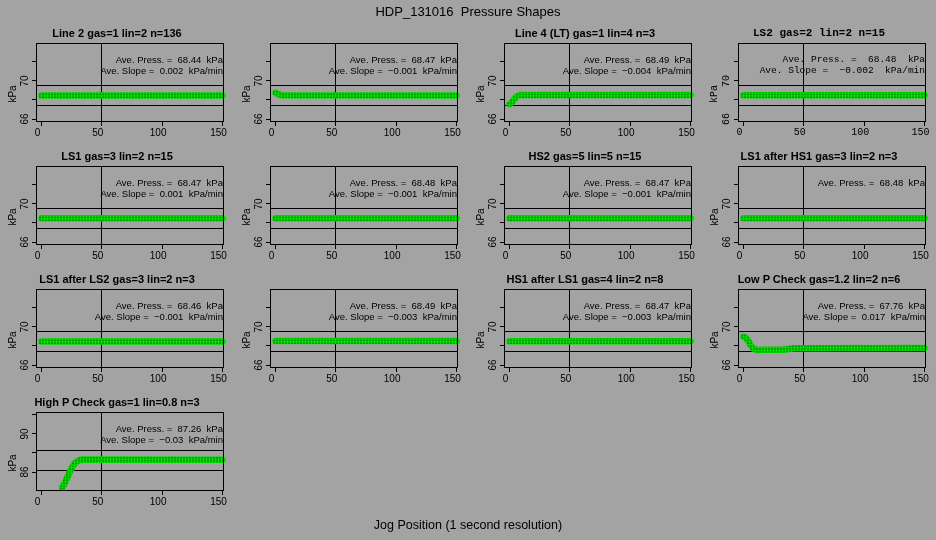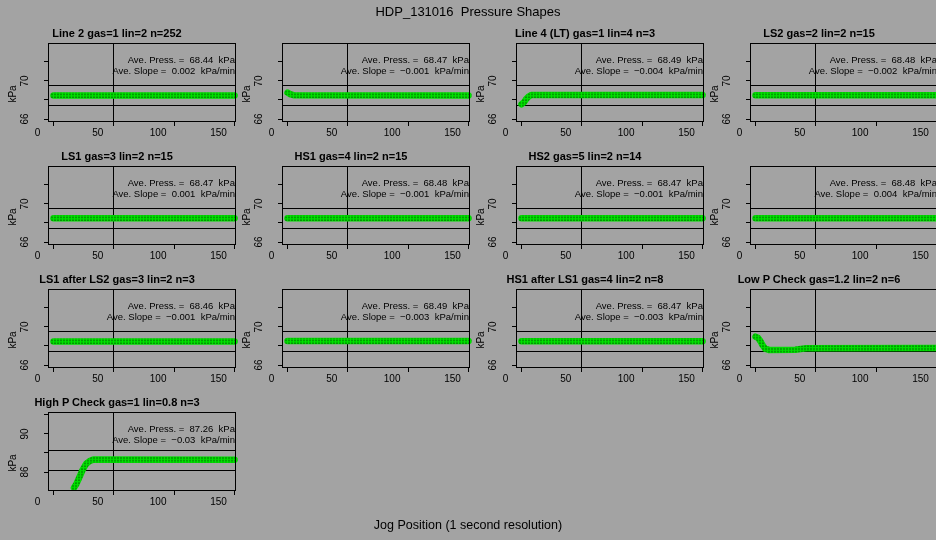--- a/index.html
+++ b/index.html
@@ -6,37 +6,37 @@
   html,body { background:#fff; }
   body { font-family:"Liberation Sans", sans-serif; color:#000; }
   .figure { position:relative; width:936px; height:540px; background:#a3a3a3; overflow:hidden; }
   .main-title { position:absolute; top:4px; left:0; width:100%; text-align:center;
                 font-size:13px; font-weight:normal; white-space:pre; }
   .xlabel-global { position:absolute; top:518px; left:0; width:100%; text-align:center;
                    font-size:12.5px; white-space:pre; }
   .panel { position:absolute; width:234px; height:123px; }
   .p-title { position:absolute; left:10px; top:5px; width:214px; text-align:center;
              font-weight:bold; font-size:11px; white-space:nowrap; }
-  .plot { position:absolute; left:48px; top:21px; width:213px; height:79px; }
+  .plot { position:absolute; left:36px; top:21px; width:213px; height:79px; }
   .plot svg { position:absolute; left:0; top:0; overflow:visible; }
   .annot { position:absolute; left:-40px; top:12px; width:227px; text-align:right;
            font-size:9.5px; line-height:10.5px; white-space:pre; }
   .xt { position:absolute; top:105px; font-size:10px; transform:translateX(-50%); white-space:nowrap; }
   .yl { position:absolute; font-size:10px; white-space:nowrap;
         transform:translate(-50%,-50%) rotate(-90deg); }
   .kpa { font-size:10px; }
 </style>
 </head>
 <body>
 
 <div class="figure">
   <div class="main-title">HDP_131016  Pressure Shapes</div>
   <div id="panels">
       <div class="panel" style="left: 0px; top: 22px;">
-        <div class="p-title">Line 2 gas=1 lin=2 n=252</div>
+        <div class="p-title">Line 2 gas=1 lin=2 n=136</div>
         <div class="plot">
           <svg width="188" height="79">
             <line x1="0" y1="42.4" x2="188" y2="42.4" stroke="#000000" stroke-width="1" shape-rendering="crispEdges"></line>
             <line x1="0" y1="62.6" x2="188" y2="62.6" stroke="#000000" stroke-width="1" shape-rendering="crispEdges"></line>
             <line x1="65.8" y1="0" x2="65.8" y2="79" stroke="#000000" stroke-width="1" shape-rendering="crispEdges"></line>
             <line x1="5.5" y1="79" x2="5.5" y2="83" stroke="#000000" stroke-width="1" shape-rendering="crispEdges"></line>
             <line x1="65.8" y1="79" x2="65.8" y2="83" stroke="#000000" stroke-width="1" shape-rendering="crispEdges"></line>
             <line x1="126.2" y1="79" x2="126.2" y2="83" stroke="#000000" stroke-width="1" shape-rendering="crispEdges"></line>
             <line x1="186.5" y1="79" x2="186.5" y2="83" stroke="#000000" stroke-width="1" shape-rendering="crispEdges"></line>
             <line x1="-4" y1="76.1" x2="0" y2="76.1" stroke="#000000" stroke-width="1" shape-rendering="crispEdges"></line>
@@ -107,21 +107,21 @@
           <div class="annot"><div>Ave. Press. =  68.49  kPa</div><div>Ave. Slope =  −0.004  kPa/min</div></div>
         </div>
         <div class="xt" style="left: 37.5px;">0</div>
         <div class="xt" style="left: 97.8333px;">50</div>
         <div class="xt" style="left: 158.167px;">100</div>
         <div class="xt" style="left: 218.5px;">150</div>
         <div class="yl" style="left: 24px; top: 58.5732px;">70</div>
         <div class="yl" style="left: 24px; top: 97.1098px;">66</div>
         <div class="yl kpa" style="left: 12px; top: 72px;">kPa</div>
       </div>
-      <div class="panel" style="left: 702px; top: 22px;">
+      <div class="panel" style="left: 702px; top: 22px; font-family: Liberation Mono, monospace;">
         <div class="p-title">LS2 gas=2 lin=2 n=15</div>
         <div class="plot">
           <svg width="188" height="79">
             <line x1="0" y1="42.4" x2="188" y2="42.4" stroke="#000000" stroke-width="1" shape-rendering="crispEdges"></line>
             <line x1="0" y1="62.6" x2="188" y2="62.6" stroke="#000000" stroke-width="1" shape-rendering="crispEdges"></line>
             <line x1="65.8" y1="0" x2="65.8" y2="79" stroke="#000000" stroke-width="1" shape-rendering="crispEdges"></line>
             <line x1="5.5" y1="79" x2="5.5" y2="83" stroke="#000000" stroke-width="1" shape-rendering="crispEdges"></line>
             <line x1="65.8" y1="79" x2="65.8" y2="83" stroke="#000000" stroke-width="1" shape-rendering="crispEdges"></line>
             <line x1="126.2" y1="79" x2="126.2" y2="83" stroke="#000000" stroke-width="1" shape-rendering="crispEdges"></line>
             <line x1="186.5" y1="79" x2="186.5" y2="83" stroke="#000000" stroke-width="1" shape-rendering="crispEdges"></line>
@@ -166,21 +166,20 @@
         </div>
         <div class="xt" style="left: 37.5px;">0</div>
         <div class="xt" style="left: 97.8333px;">50</div>
         <div class="xt" style="left: 158.167px;">100</div>
         <div class="xt" style="left: 218.5px;">150</div>
         <div class="yl" style="left: 24px; top: 58.5732px;">70</div>
         <div class="yl" style="left: 24px; top: 97.1098px;">66</div>
         <div class="yl kpa" style="left: 12px; top: 72px;">kPa</div>
       </div>
       <div class="panel" style="left: 234px; top: 145px;">
-        <div class="p-title">HS1 gas=4 lin=2 n=15</div>
         <div class="plot">
           <svg width="188" height="79">
             <line x1="0" y1="42.4" x2="188" y2="42.4" stroke="#000000" stroke-width="1" shape-rendering="crispEdges"></line>
             <line x1="0" y1="62.6" x2="188" y2="62.6" stroke="#000000" stroke-width="1" shape-rendering="crispEdges"></line>
             <line x1="65.8" y1="0" x2="65.8" y2="79" stroke="#000000" stroke-width="1" shape-rendering="crispEdges"></line>
             <line x1="5.5" y1="79" x2="5.5" y2="83" stroke="#000000" stroke-width="1" shape-rendering="crispEdges"></line>
             <line x1="65.8" y1="79" x2="65.8" y2="83" stroke="#000000" stroke-width="1" shape-rendering="crispEdges"></line>
             <line x1="126.2" y1="79" x2="126.2" y2="83" stroke="#000000" stroke-width="1" shape-rendering="crispEdges"></line>
             <line x1="186.5" y1="79" x2="186.5" y2="83" stroke="#000000" stroke-width="1" shape-rendering="crispEdges"></line>
             <line x1="-4" y1="76.1" x2="0" y2="76.1" stroke="#000000" stroke-width="1" shape-rendering="crispEdges"></line>
@@ -195,21 +194,21 @@
         </div>
         <div class="xt" style="left: 37.5px;">0</div>
         <div class="xt" style="left: 97.8333px;">50</div>
         <div class="xt" style="left: 158.167px;">100</div>
         <div class="xt" style="left: 218.5px;">150</div>
         <div class="yl" style="left: 24px; top: 58.5732px;">70</div>
         <div class="yl" style="left: 24px; top: 97.1098px;">66</div>
         <div class="yl kpa" style="left: 12px; top: 72px;">kPa</div>
       </div>
       <div class="panel" style="left: 468px; top: 145px;">
-        <div class="p-title">HS2 gas=5 lin=2 n=14</div>
+        <div class="p-title">HS2 gas=5 lin=5 n=15</div>
         <div class="plot">
           <svg width="188" height="79">
             <line x1="0" y1="42.4" x2="188" y2="42.4" stroke="#000000" stroke-width="1" shape-rendering="crispEdges"></line>
             <line x1="0" y1="62.6" x2="188" y2="62.6" stroke="#000000" stroke-width="1" shape-rendering="crispEdges"></line>
             <line x1="65.8" y1="0" x2="65.8" y2="79" stroke="#000000" stroke-width="1" shape-rendering="crispEdges"></line>
             <line x1="5.5" y1="79" x2="5.5" y2="83" stroke="#000000" stroke-width="1" shape-rendering="crispEdges"></line>
             <line x1="65.8" y1="79" x2="65.8" y2="83" stroke="#000000" stroke-width="1" shape-rendering="crispEdges"></line>
             <line x1="126.2" y1="79" x2="126.2" y2="83" stroke="#000000" stroke-width="1" shape-rendering="crispEdges"></line>
             <line x1="186.5" y1="79" x2="186.5" y2="83" stroke="#000000" stroke-width="1" shape-rendering="crispEdges"></line>
             <line x1="-4" y1="76.1" x2="0" y2="76.1" stroke="#000000" stroke-width="1" shape-rendering="crispEdges"></line>
@@ -224,38 +223,39 @@
         </div>
         <div class="xt" style="left: 37.5px;">0</div>
         <div class="xt" style="left: 97.8333px;">50</div>
         <div class="xt" style="left: 158.167px;">100</div>
         <div class="xt" style="left: 218.5px;">150</div>
         <div class="yl" style="left: 24px; top: 58.5732px;">70</div>
         <div class="yl" style="left: 24px; top: 97.1098px;">66</div>
         <div class="yl kpa" style="left: 12px; top: 72px;">kPa</div>
       </div>
       <div class="panel" style="left: 702px; top: 145px;">
+        <div class="p-title">LS1 after HS1 gas=3 lin=2 n=3</div>
         <div class="plot">
           <svg width="188" height="79">
             <line x1="0" y1="42.4" x2="188" y2="42.4" stroke="#000000" stroke-width="1" shape-rendering="crispEdges"></line>
             <line x1="0" y1="62.6" x2="188" y2="62.6" stroke="#000000" stroke-width="1" shape-rendering="crispEdges"></line>
             <line x1="65.8" y1="0" x2="65.8" y2="79" stroke="#000000" stroke-width="1" shape-rendering="crispEdges"></line>
             <line x1="5.5" y1="79" x2="5.5" y2="83" stroke="#000000" stroke-width="1" shape-rendering="crispEdges"></line>
             <line x1="65.8" y1="79" x2="65.8" y2="83" stroke="#000000" stroke-width="1" shape-rendering="crispEdges"></line>
             <line x1="126.2" y1="79" x2="126.2" y2="83" stroke="#000000" stroke-width="1" shape-rendering="crispEdges"></line>
             <line x1="186.5" y1="79" x2="186.5" y2="83" stroke="#000000" stroke-width="1" shape-rendering="crispEdges"></line>
             <line x1="-4" y1="76.1" x2="0" y2="76.1" stroke="#000000" stroke-width="1" shape-rendering="crispEdges"></line>
             <line x1="-4" y1="56.8" x2="0" y2="56.8" stroke="#000000" stroke-width="1" shape-rendering="crispEdges"></line>
             <line x1="-4" y1="37.6" x2="0" y2="37.6" stroke="#000000" stroke-width="1" shape-rendering="crispEdges"></line>
             <line x1="-4" y1="18.3" x2="0" y2="18.3" stroke="#000000" stroke-width="1" shape-rendering="crispEdges"></line>
             <path d="M5.5 52.2 L186.5 52.2" fill="none" stroke="#00E100" stroke-width="6.5" stroke-linecap="round" stroke-linejoin="round"></path>
             <path d="M5.5 52.2 L186.5 52.2" fill="none" stroke="url(#dotgrid)" stroke-width="6" stroke-linecap="round" stroke-linejoin="round"></path>
             <rect x="0.5" y="0.5" width="187" height="78" fill="none" stroke="#000000" stroke-width="1" shape-rendering="crispEdges"></rect>
           </svg>
-          <div class="annot"><div>Ave. Press. =  68.48  kPa</div><div>Ave. Slope =  0.004  kPa/min</div></div>
+          <div class="annot"><div>Ave. Press. =  68.48  kPa</div></div>
         </div>
         <div class="xt" style="left: 37.5px;">0</div>
         <div class="xt" style="left: 97.8333px;">50</div>
         <div class="xt" style="left: 158.167px;">100</div>
         <div class="xt" style="left: 218.5px;">150</div>
         <div class="yl" style="left: 24px; top: 58.5732px;">70</div>
         <div class="yl" style="left: 24px; top: 97.1098px;">66</div>
         <div class="yl kpa" style="left: 12px; top: 72px;">kPa</div>
       </div>
       <div class="panel" style="left: 0px; top: 268px;">
@@ -356,20 +356,21 @@
             <line x1="126.2" y1="79" x2="126.2" y2="83" stroke="#000000" stroke-width="1" shape-rendering="crispEdges"></line>
             <line x1="186.5" y1="79" x2="186.5" y2="83" stroke="#000000" stroke-width="1" shape-rendering="crispEdges"></line>
             <line x1="-4" y1="76.1" x2="0" y2="76.1" stroke="#000000" stroke-width="1" shape-rendering="crispEdges"></line>
             <line x1="-4" y1="56.8" x2="0" y2="56.8" stroke="#000000" stroke-width="1" shape-rendering="crispEdges"></line>
             <line x1="-4" y1="37.6" x2="0" y2="37.6" stroke="#000000" stroke-width="1" shape-rendering="crispEdges"></line>
             <line x1="-4" y1="18.3" x2="0" y2="18.3" stroke="#000000" stroke-width="1" shape-rendering="crispEdges"></line>
             <path d="M5.5 47.7 L7.9 48.7 L10.3 52.0 L12.7 56.4 L15.2 59.7 L18.8 60.9 L45.3 60.7 L56.2 59.3 L186.5 59.0" fill="none" stroke="#00E100" stroke-width="6.5" stroke-linecap="round" stroke-linejoin="round"></path>
             <path d="M5.5 47.7 L7.9 48.7 L10.3 52.0 L12.7 56.4 L15.2 59.7 L18.8 60.9 L45.3 60.7 L56.2 59.3 L186.5 59.0" fill="none" stroke="url(#dotgrid)" stroke-width="6" stroke-linecap="round" stroke-linejoin="round"></path>
             <rect x="0.5" y="0.5" width="187" height="78" fill="none" stroke="#000000" stroke-width="1" shape-rendering="crispEdges"></rect>
           </svg>
+          <div class="annot"><div>Ave. Press. =  67.76  kPa</div><div>Ave. Slope =  0.017  kPa/min</div></div>
         </div>
         <div class="xt" style="left: 37.5px;">0</div>
         <div class="xt" style="left: 97.8333px;">50</div>
         <div class="xt" style="left: 158.167px;">100</div>
         <div class="xt" style="left: 218.5px;">150</div>
         <div class="yl" style="left: 24px; top: 58.5732px;">70</div>
         <div class="yl" style="left: 24px; top: 97.1098px;">66</div>
         <div class="yl kpa" style="left: 12px; top: 72px;">kPa</div>
       </div>
       <div class="panel" style="left: 0px; top: 391px;">

